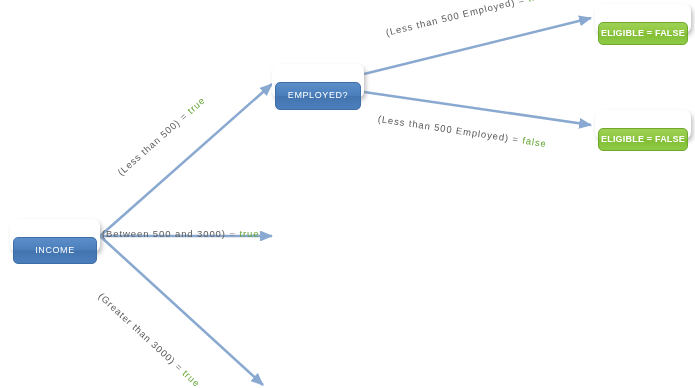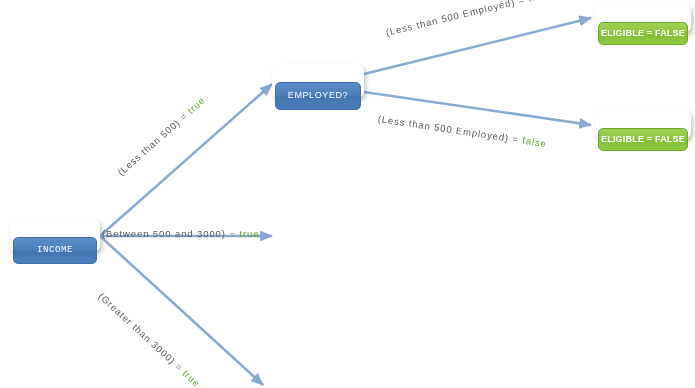--- a/index.html
+++ b/index.html
@@ -97,21 +97,21 @@
     <g id="edge-lines">
         <line x1="100" y1="236" x2="272" y2="84" stroke="#8aa9d0" stroke-width="2.6" marker-end="url(#arrowhead)"></line>
         <line x1="100" y1="236" x2="272" y2="236" stroke="#8aa9d0" stroke-width="2.6" marker-end="url(#arrowhead)"></line>
         <line x1="100" y1="236" x2="263" y2="385" stroke="#8aa9d0" stroke-width="2.6" marker-end="url(#arrowhead)"></line>
         <line x1="364" y1="74" x2="591" y2="18" stroke="#8aa9d0" stroke-width="2.6" marker-end="url(#arrowhead)"></line>
         <line x1="364" y1="92" x2="591" y2="125" stroke="#8aa9d0" stroke-width="2.6" marker-end="url(#arrowhead)"></line>
       </g>
   </svg>
 
   <div id="node-layer">
-      <div class="node blue" style="left: 10px; top: 219px; width: 90px; height: 33px; font-family: Liberation Mono, monospace;">
+      <div class="node blue" style="left: 10px; top: 219px; width: 90px; height: 33px;">
         <div class="inner">INCOME</div>
       </div>
       <div class="node blue" style="left: 272px; top: 64px; width: 92px; height: 34px;">
         <div class="inner">EMPLOYED?</div>
       </div>
       <div class="node green" style="left: 595px; top: 4px; width: 96px; height: 29px;">
         <div class="inner">ELIGIBLE = FALSE</div>
       </div>
       <div class="node green" style="left: 595px; top: 110px; width: 96px; height: 29px;">
         <div class="inner">ELIGIBLE = FALSE</div>

